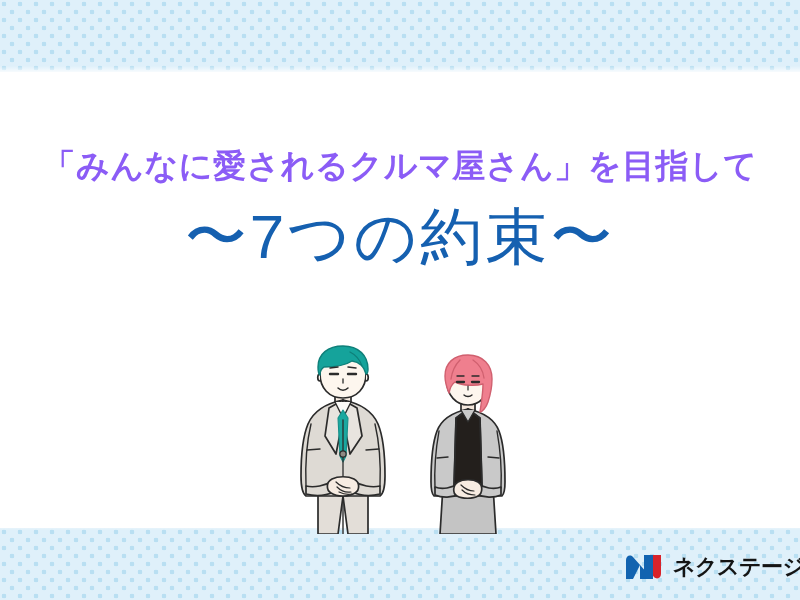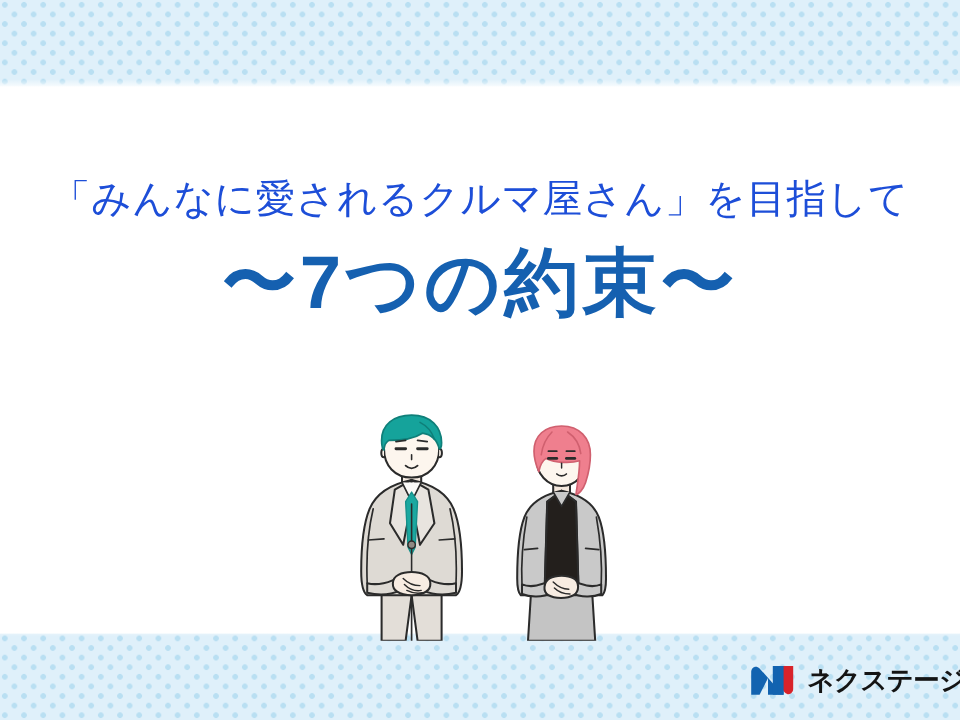--- a/index.html
+++ b/index.html
@@ -60,31 +60,31 @@
   
   #headline-block {
     position: absolute;
     left: 0;
     top: 146.0px;
     width: 800px;
     text-align: center;
   }
   #headline-primary {
     font-size: 33px;
-    font-weight: 400;
-    color: #1d4ed8;
+    font-weight: 700;
+    color: #8b5cf6;
     letter-spacing: 0.5px;
     line-height: 1.22;
     white-space: nowrap;
     text-align: center;
   }
   #headline-secondary {
     margin-top: 18px;
     font-size: 62px;
-    font-weight: 700;
+    font-weight: 400;
     color: #1560b0;
     letter-spacing: 3px;
     line-height: 1.05;
     white-space: nowrap;
   }
 
   
   #illustration {
     position: absolute;
     left: 280px;

